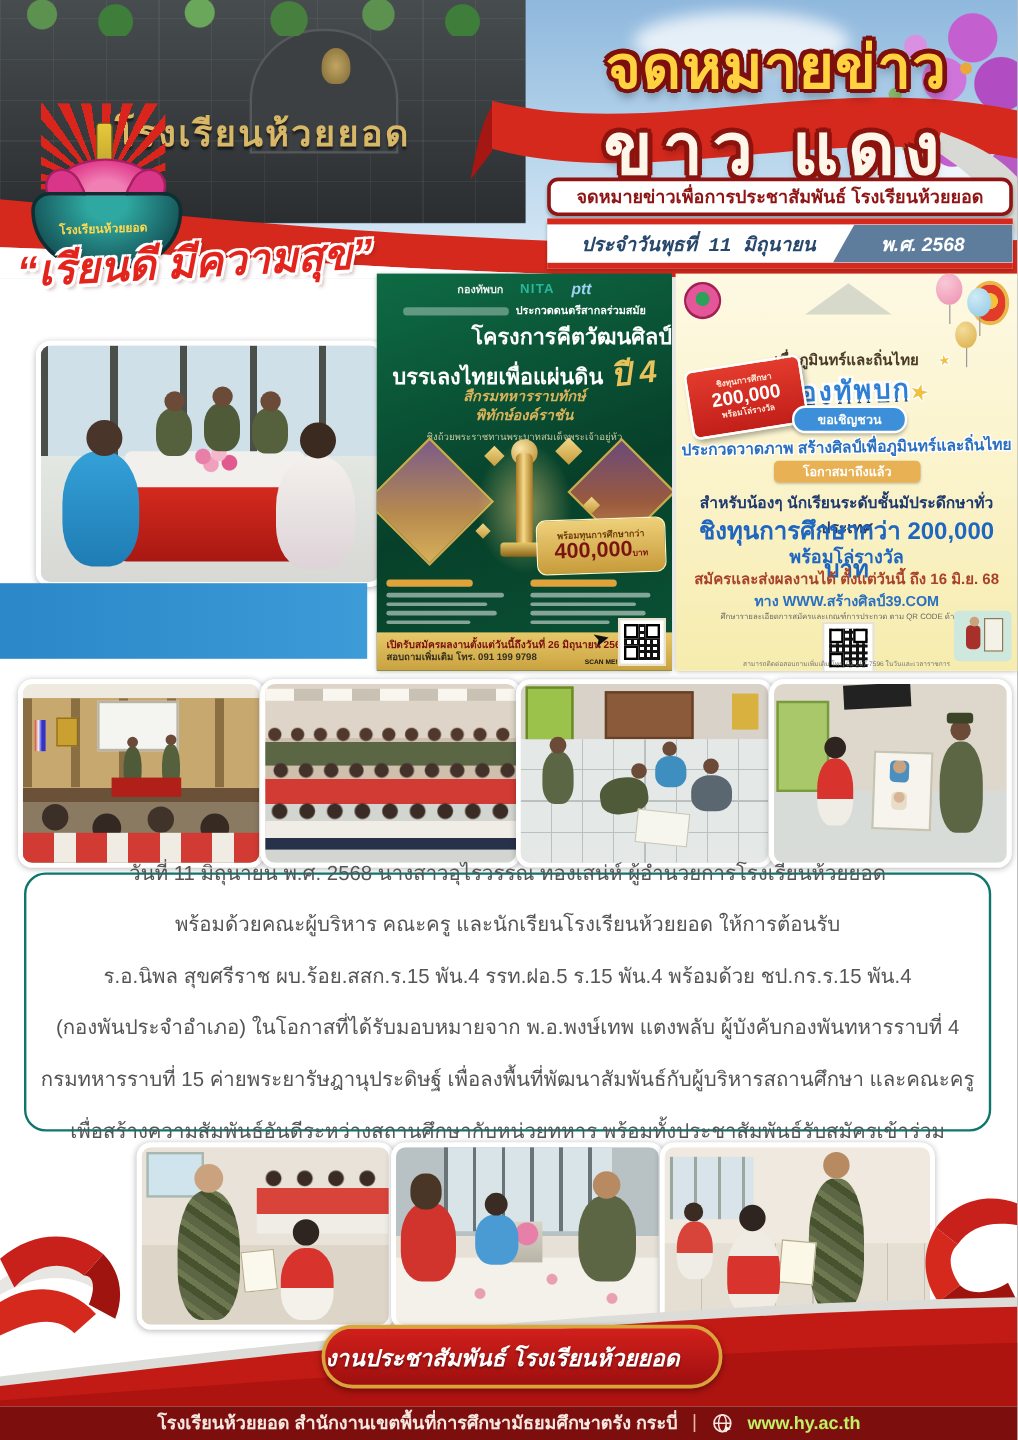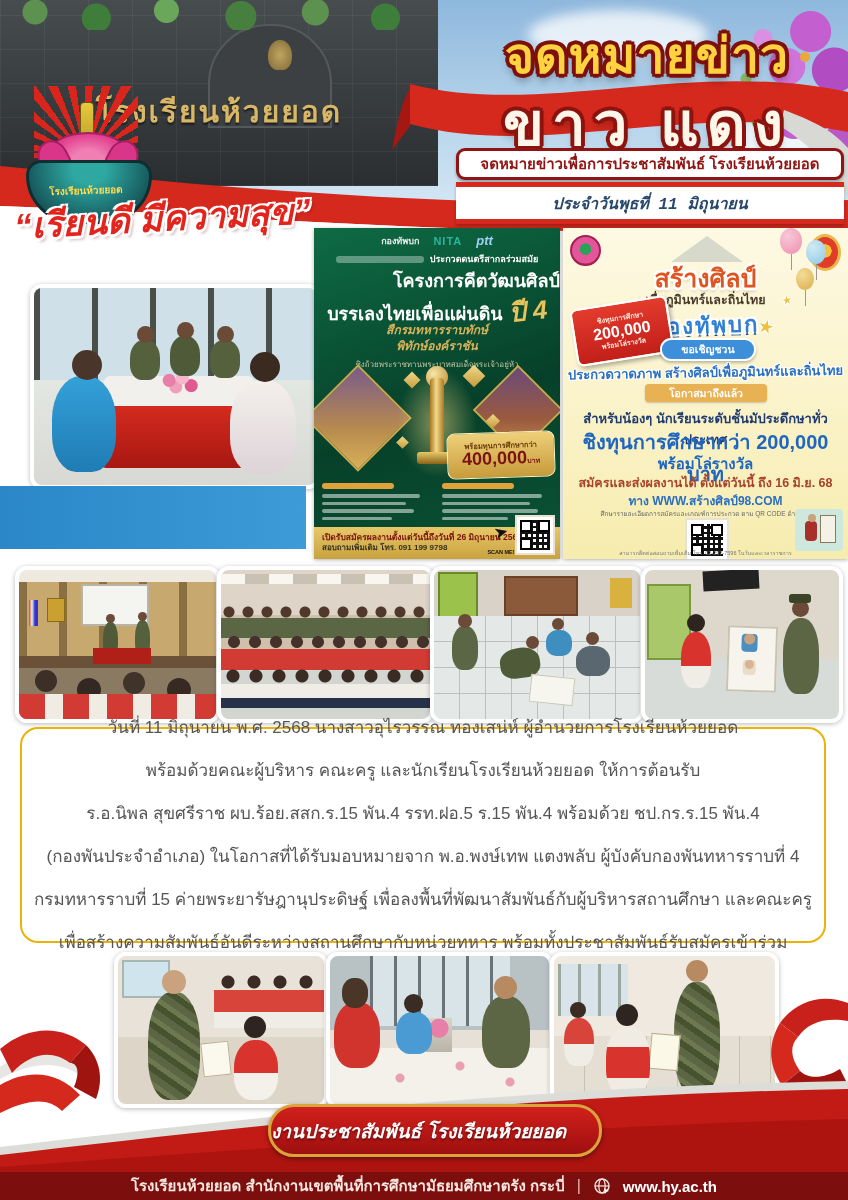--- a/index.html
+++ b/index.html
@@ -179,34 +179,34 @@
   .py .l4{position:absolute;left:0;top:245px;width:100%;text-align:center;font-size:12.5px;font-weight:800;color:#a8432a;}
   .py .l5{position:absolute;left:0;top:263px;width:100%;text-align:center;font-size:12px;font-weight:800;color:#2a6fc0;}
   .py .qrnote{position:absolute;left:0;top:281px;width:100%;text-align:center;font-size:6.5px;color:#666;}
   .py .footnote{position:absolute;left:0;bottom:2px;width:100%;text-align:center;font-size:5.5px;color:#777;}
   .py .painter{position:absolute;right:5px;bottom:8px;width:48px;height:42px;background:#cfe8dd;border-radius:4px;overflow:hidden;}
   .py .painter .b{position:absolute;left:10px;top:12px;width:12px;height:20px;background:#a8302a;border-radius:4px;}
   .py .painter .h{position:absolute;left:13px;top:5px;width:8px;height:8px;background:#caa27e;border-radius:50%;}
   .py .painter .e{position:absolute;right:7px;top:6px;width:14px;height:26px;background:#f4f1e6;border:1px solid #8a7a5a;}
   
   .article{position:absolute;left:20px;top:727px;width:806px;height:216px;background:#fff;
-      border:2px solid #eab308;border-radius:18px;box-sizing:border-box;
+      border:2px solid #0f766e;border-radius:18px;box-sizing:border-box;
       display:flex;flex-direction:column;justify-content:center;gap:16px;}
   .article div{text-align:center;color:#555;font-size:17px;line-height:27px;}
   
   .pill{position:absolute;left:268px;top:1104px;width:328px;height:47px;
       background:linear-gradient(180deg,#d2201c,#9e0f0f);border:3px solid #d9a43c;border-radius:26px;
       display:flex;align-items:center;justify-content:flex-start;box-shadow:0 2px 5px rgba(0,0,0,.4);z-index:5;}
   .pill span{color:#fff;font-weight:800;font-style:italic;font-size:19px;
       text-shadow:0 2px 2px rgba(0,0,0,.4);}
   .footer{position:absolute;left:0;top:1172px;width:848px;height:28px;background:#7c0f0d;
       display:flex;align-items:center;justify-content:center;gap:12px;z-index:5;}
   .footer .org{color:#f6e7e0;font-size:15px;font-weight:bold;}
   .footer .sep{color:#e8b8ae;font-size:16px;}
-  .footer .web{color:#ffffff;font-size:15px;font-weight:bold;}
+  .footer .web{color:#bef264;font-size:15px;font-weight:bold;}
   .fig{position:absolute;border-radius:45% 45% 38% 38%;}
   .head{position:absolute;border-radius:50%;background:#6b4a38;}
 </style>
 </head>
 <body>
 
 <div class="page">
 
   <div class="header">
     <div class="cloud" style="right:140px;top:10px;width:180px;height:50px;"></div>
@@ -235,20 +235,21 @@
       <path d="M0,206 C240,214 470,240 848,230 L848,250 L0,250 Z" fill="#ffffff"></path>
     </svg>
 
     <div class="hdr-title">จดหมายข่าว</div>
     <div class="hdr-sub">ขาว แดง</div>
     <div class="banner1">
       <span>จดหมายข่าวเพื่อการประชาสัมพันธ์ โรงเรียนห้วยยอด</span>
     </div>
     <div class="date-banner">
       <div class="db-left">ประจำวันพุธที่  11  มิถุนายน</div>
+      <div class="db-right">พ.ศ. 2568</div>
     </div>
   </div>
 
   <div class="logo">
     <div class="rays"></div>
     <div class="candle"></div>
     <div class="lotus"></div>
     <div class="logo-banner">
       <span>โรงเรียนห้วยยอด</span>
     </div>
@@ -339,21 +340,20 @@
           <i style="right:0;top:0;"></i>
           <i style="left:0;bottom:0;"></i>
       </div>
     </div>
   </div>
 
   <div class="poster py">
     <div class="emblemL"></div>
     <div class="emblemR"></div>
     <div class="mountain"></div>
-    <div class="title">สร้างศิลป์</div>
     <div class="subtitle">เพื่อภูมินทร์และถิ่นไทย</div>
     <div class="army">กองทัพบก</div>
     <div class="badge200">
       <span class="s">ชิงทุนการศึกษา</span>
       <span class="a">200,000</span>
       <span class="s">พร้อมโล่รางวัล</span>
     </div>
     <div class="balloon" style="right:46px;top:0px;width:22px;height:26px;background:radial-gradient(circle at 35% 30%,#f8c8d8,#ee8fae);"></div>
     <div class="balloon" style="right:22px;top:12px;width:20px;height:24px;background:radial-gradient(circle at 35% 30%,#cfeaf6,#8ec8e2);"></div>
     <div class="balloon" style="right:34px;top:40px;width:18px;height:22px;background:radial-gradient(circle at 35% 30%,#f4dc9a,#d9ad46);"></div>
@@ -363,21 +363,21 @@
         <span>ขอเชิญชวน</span>
       </div>
     <div class="contest">ประกวดวาดภาพ สร้างศิลป์เพื่อภูมินทร์และถิ่นไทย</div>
     <div class="chance">
         <span>โอกาสมาถึงแล้ว</span>
       </div>
     <div class="l1">สำหรับน้องๆ นักเรียนระดับชั้นมัประดึกษาทั่วประเทศ</div>
     <div class="l2">ชิงทุนการศึกษากว่า 200,000 บาท</div>
     <div class="l3">พร้อมโล่รางวัล</div>
     <div class="l4">สมัครและส่งผลงานได้ ตั้งแต่วันนี้ ถึง 16 มิ.ย. 68</div>
-    <div class="l5">ทาง WWW.สร้างศิลป์98.COM</div>
+    <div class="l5">ทาง WWW.สร้างศิลป์39.COM</div>
     <div class="qrnote">ศึกษารายละเอียดการสมัครและเกณฑ์การประกวด ตาม QR CODE ด้านล่าง</div>
     <div class="qr" style="left:122px;top:290px;width:40px;height:40px;">
       <div class="pat">
         <i style="left:0;top:0;"></i>
           <i style="right:0;top:0;"></i>
           <i style="left:0;bottom:0;"></i>
       </div>
     </div>
     <div class="painter">
       <div class="e"></div>

